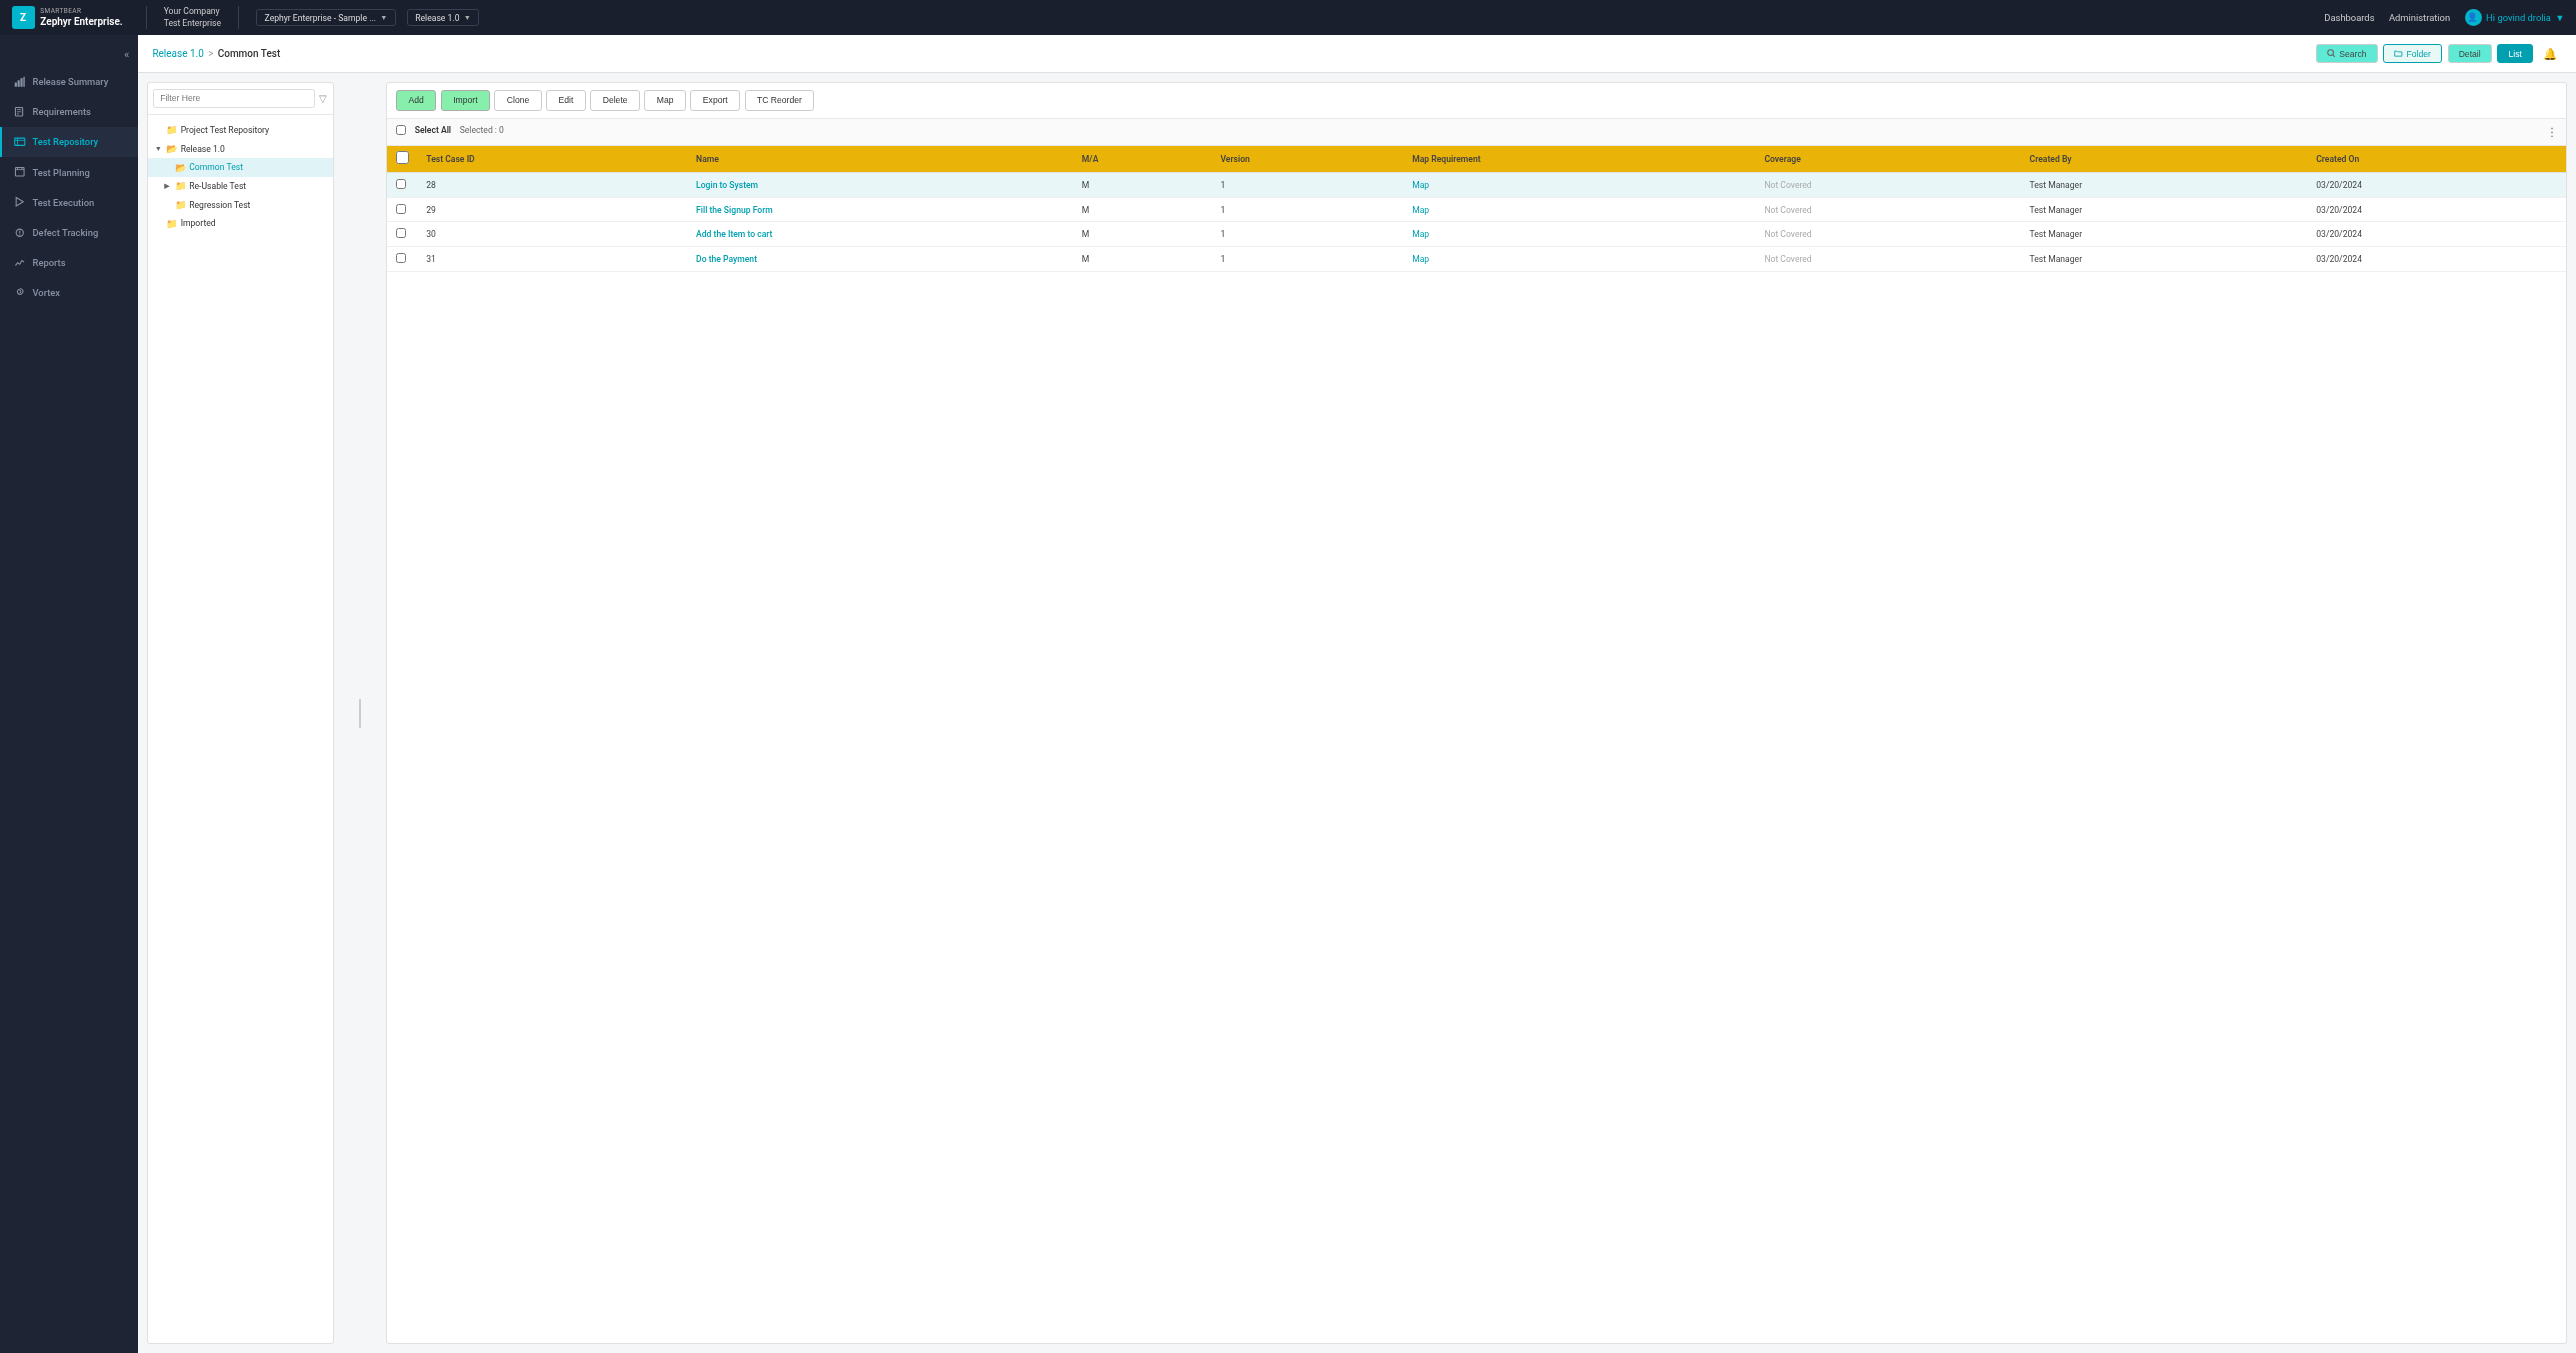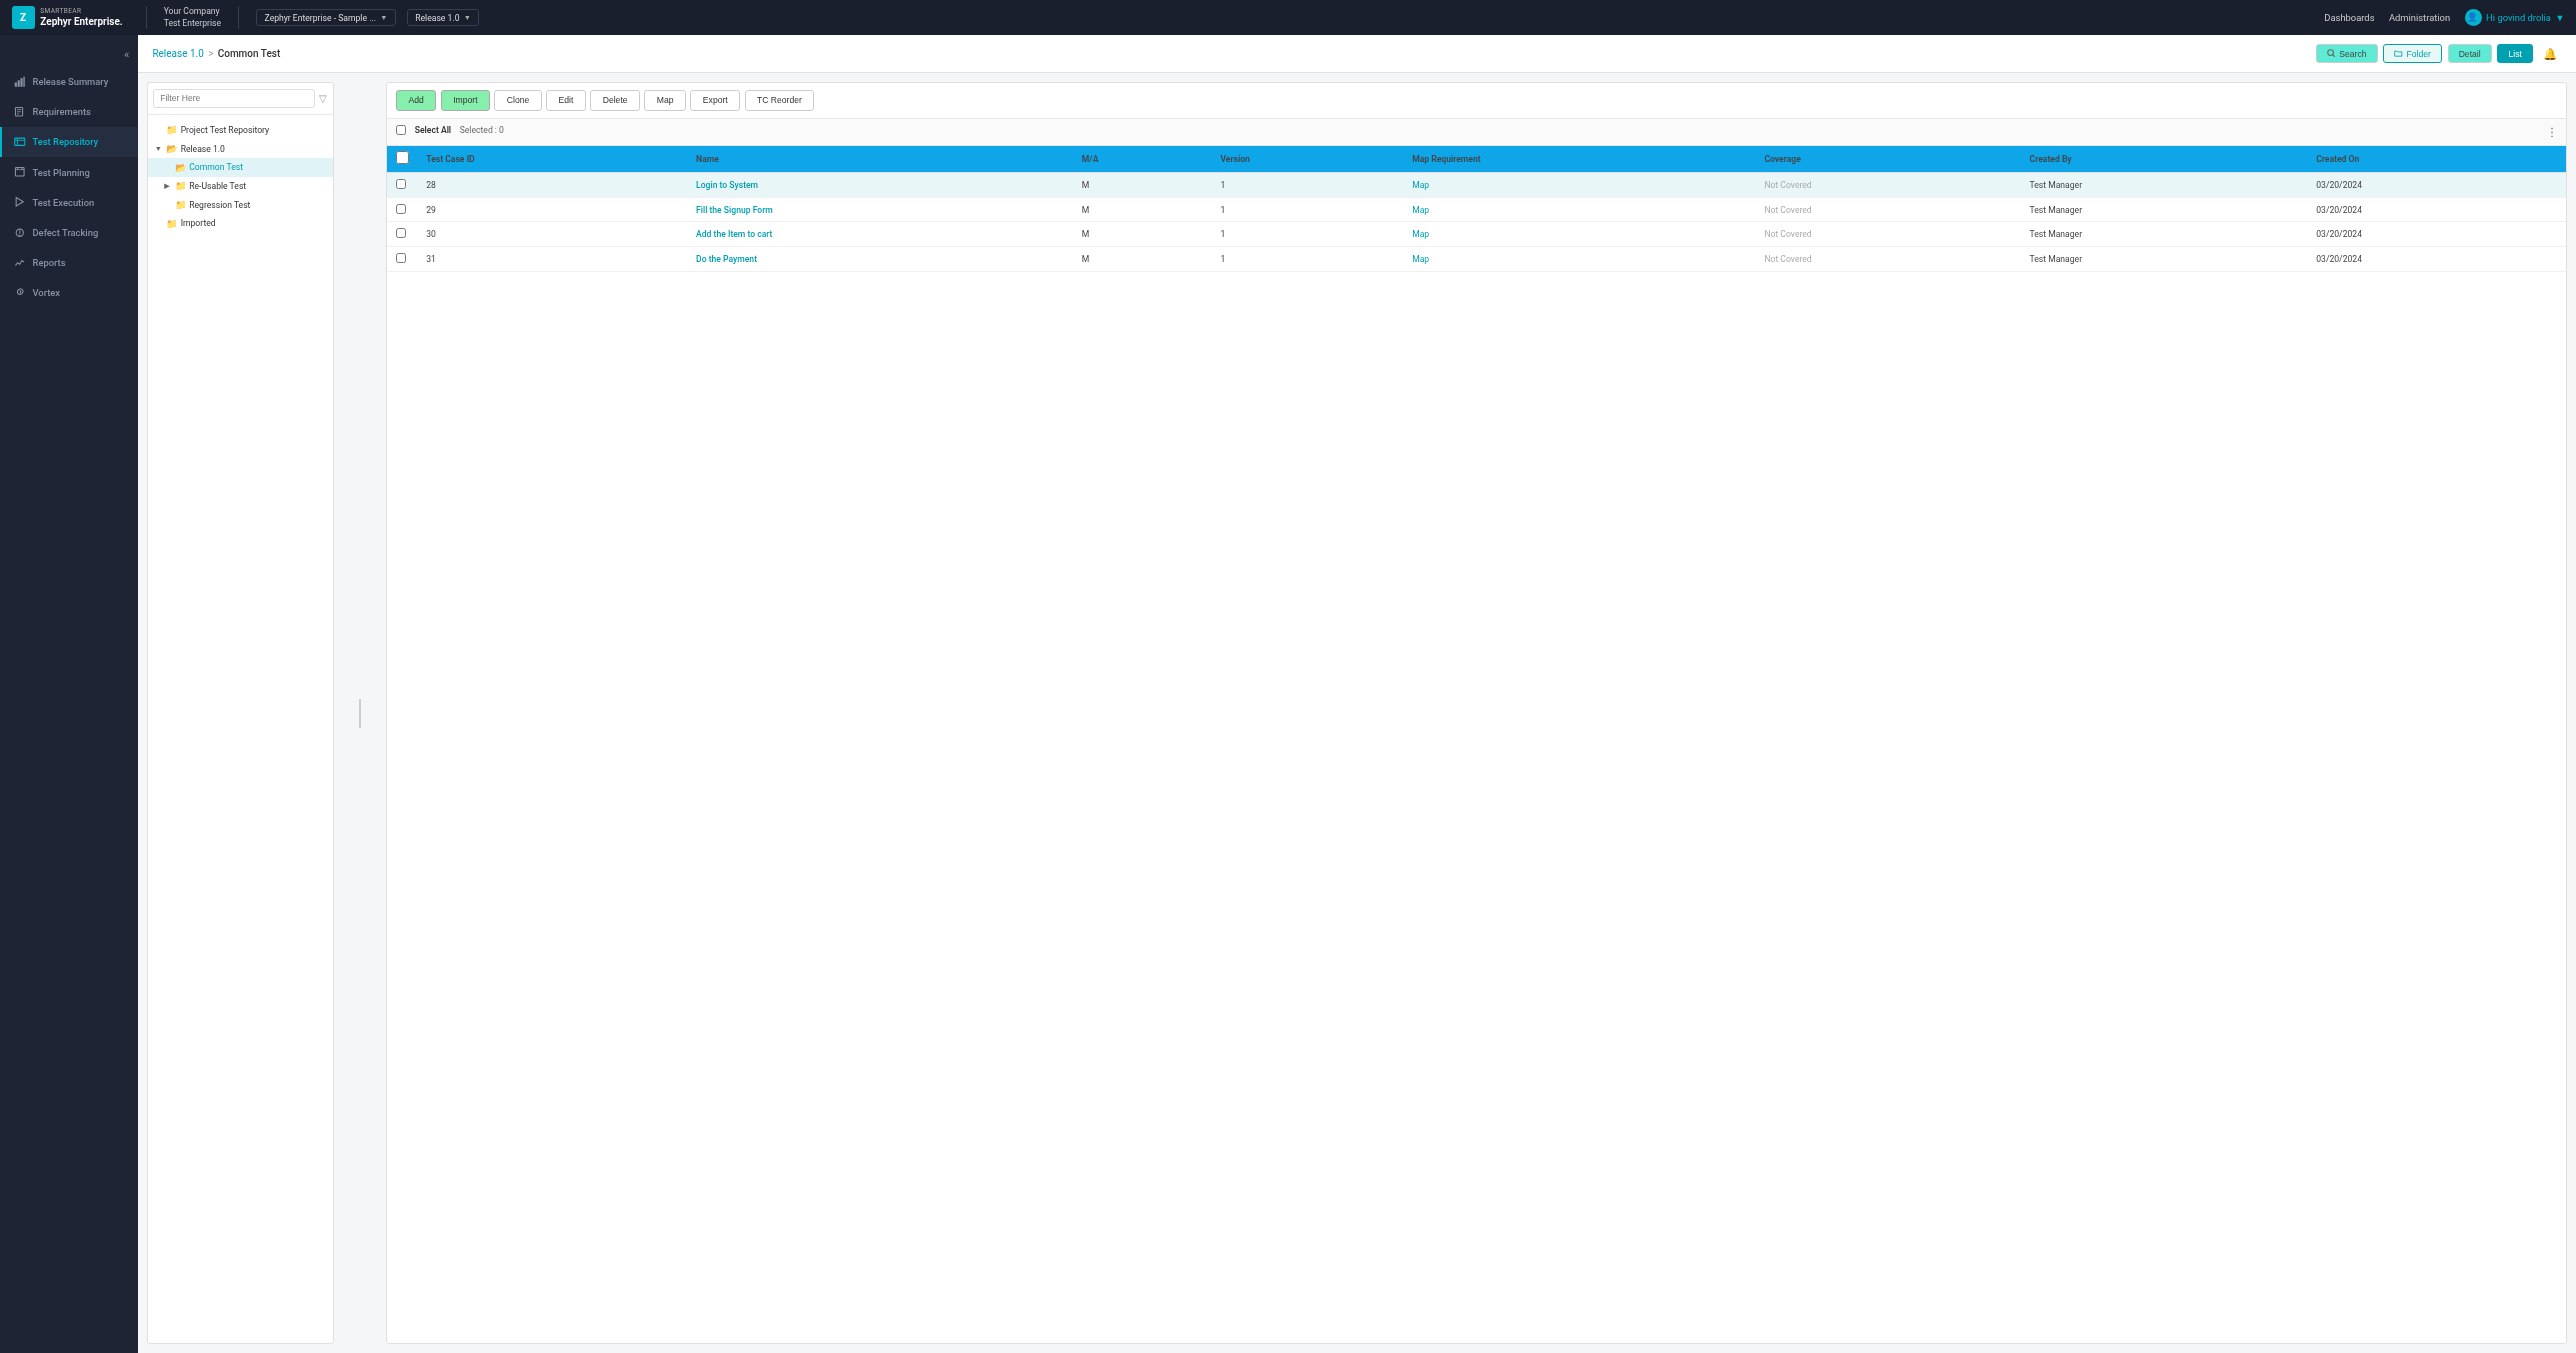--- a/index.html
+++ b/index.html
@@ -379,21 +379,21 @@
     .table-area {
       flex: 1;
       overflow-y: auto;
     }
     table {
       width: 100%;
       border-collapse: collapse;
       font-size: 8.6px;
     }
     thead tr {
-      background: #0ea5e9;
+      background: #eab308;
       border-bottom: 1.4px solid #e0e0e0;
     }
     thead th {
       padding: 5.8px 8.6px;
       text-align: left;
       font-weight: 600;
       color: #444;
       white-space: nowrap;
     }
     thead th:first-child { width: 23px; }

